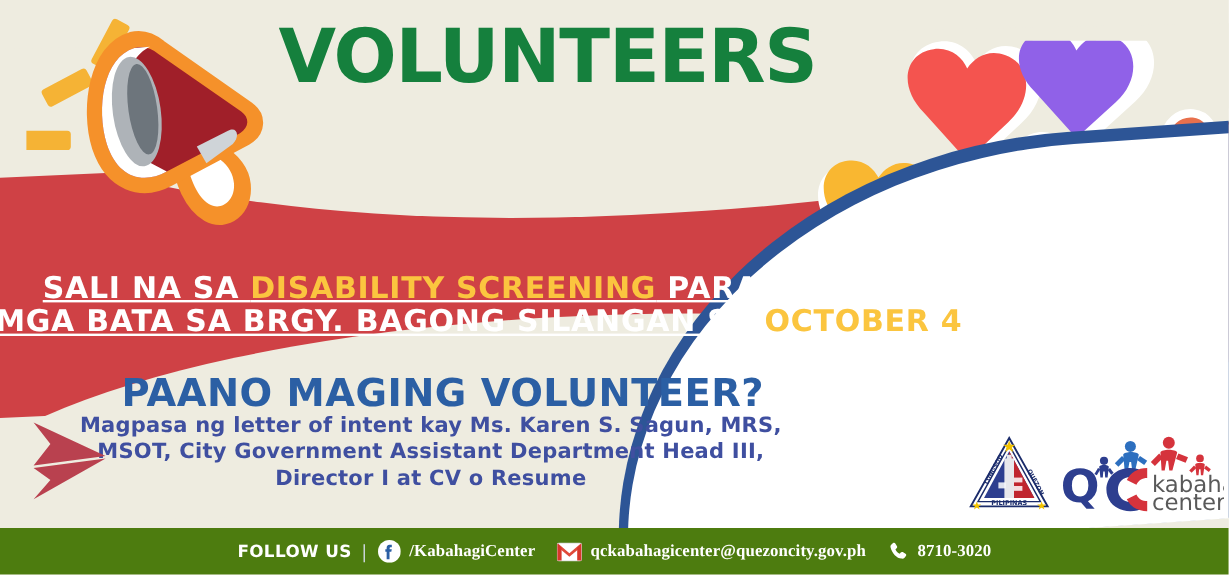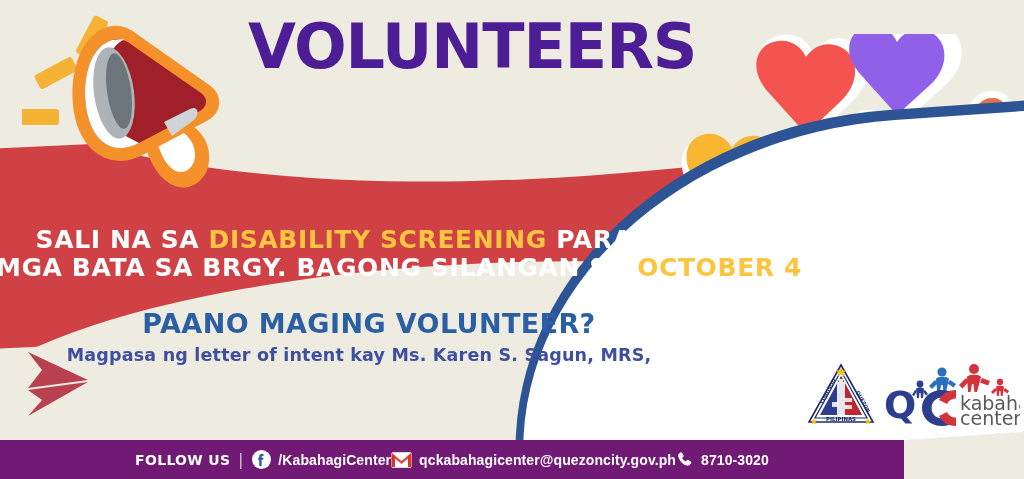--- a/index.html
+++ b/index.html
@@ -89,52 +89,53 @@
     font-size:45px;
     color:#3f4c5c;
     letter-spacing:0px;
     margin-left:2px;
     position:relative; top:-4px;
   }
   .volunteers-word{
     font-family:"DejaVu Sans", sans-serif;
     font-weight:bold;
     font-size:62px;
-    color:#4c1d95;
+    color:#15803d;
     letter-spacing:-1px;
     line-height:.95;
     margin-top:-4px;
-    margin-left:16px;
+    margin-left:0;
   }
 
   
   .banner-text{
     position:absolute; left:0; top:226px;
     width:716px;
     text-align:center;
     line-height:1.12;
   }
   .banner-line{
     font-family:"DejaVu Sans", sans-serif;
     font-weight:bold;
     font-size:25px;
     color:#ffffff;
     letter-spacing:.6px;
     white-space:nowrap;
+    text-decoration:underline;
   }
   .banner-line.l2{ transform:translateX(-4px); }
   .hl{ color:#fbc53f; }
 
   
   .howto-title{
     position:absolute; left:0; top:308px; width:710px;
     text-align:center;
     font-family:"DejaVu Sans", sans-serif;
     font-weight:bold;
-    font-size:27px;
+    font-size:32px;
     color:#2b5fa4;
     letter-spacing:.4px;
     padding-left:28px;
   }
   .howto-body{
     position:absolute; left:0; top:344px; width:718px;
     text-align:center;
     font-family:"DejaVu Sans", sans-serif;
     font-weight:bold;
     font-size:17.5px;
@@ -146,47 +147,47 @@
 
   .arrow{ position:absolute; left:22px; top:348px; width:80px; height:72px; }
 
   
   .logo-seal{ position:absolute; left:806px; top:362px; width:70px; height:66px; }
   .logo-kabahagi{ position:absolute; left:884px; top:360px; width:136px; height:68px; }
 
   
   .footer{
     position:absolute; left:0; bottom:0;
-    width:904px; height:39px;
-    background:#701a75;
+    width:1024px; height:39px;
+    background:#4d7c0f;
     display:flex; align-items:center; justify-content:center;
     gap:0px;
   }
   .footer-inner{ display:flex; align-items:center; }
   .f-label{
     font-family:"DejaVu Sans", sans-serif;
     font-weight:bold;
     font-size:14px;
     color:#ffffff;
     letter-spacing:.3px;
   }
   .f-sep{
     font-family:"DejaVu Sans", sans-serif;
     font-size:15px; color:#c9d3d8;
     margin:0 9px 0 8px;
   }
   .f-text{
-    font-family:Liberation Sans, sans-serif;
+    font-family:Liberation Serif, serif;
     font-weight:bold;
     font-size:14px;
     color:#ffffff;
     letter-spacing:.1px;
   }
   .f-icon{ display:inline-flex; align-items:center; margin-right:7px; }
-  .f-item{ display:flex; align-items:center; }
+  .f-item{ display:flex; align-items:center; margin-left:18px; }
 
   
   .art-hands{ position:absolute; right:0; top:34px; width:350px; height:330px; }
 </style>
 </head>
 <body>
 
 <div id="poster">
 
   <div class="bg-cream"></div>
@@ -285,20 +286,22 @@
       <span>SALI NA SA </span><span class="hl">DISABILITY SCREENING</span><span> PARA SA</span>
     </div>
     <div class="banner-line l2">
       <span>MGA BATA SA BRGY. BAGONG SILANGAN SA </span><span class="hl">OCTOBER 4</span>
     </div>
   </div>
 
   <div class="howto-title">PAANO MAGING VOLUNTEER?</div>
   <div class="howto-body">
     <div>Magpasa ng letter of intent kay Ms. Karen S. Sagun, MRS,</div>
+    <div>MSOT, City Government Assistant Department Head III,</div>
+    <div>Director I at CV o Resume</div>
   </div>
 
   <div class="arrow">
     <svg width="80" height="72" viewBox="0 0 80 72">
       <path d="M6 4 L66 32 L6 40 L20 22 Z" fill="#b9414f"></path>
       <path d="M6 42 L66 34 L6 68 L20 52 Z" fill="#b9414f"></path>
     </svg>
   </div>
 
   <div class="logo-seal">

